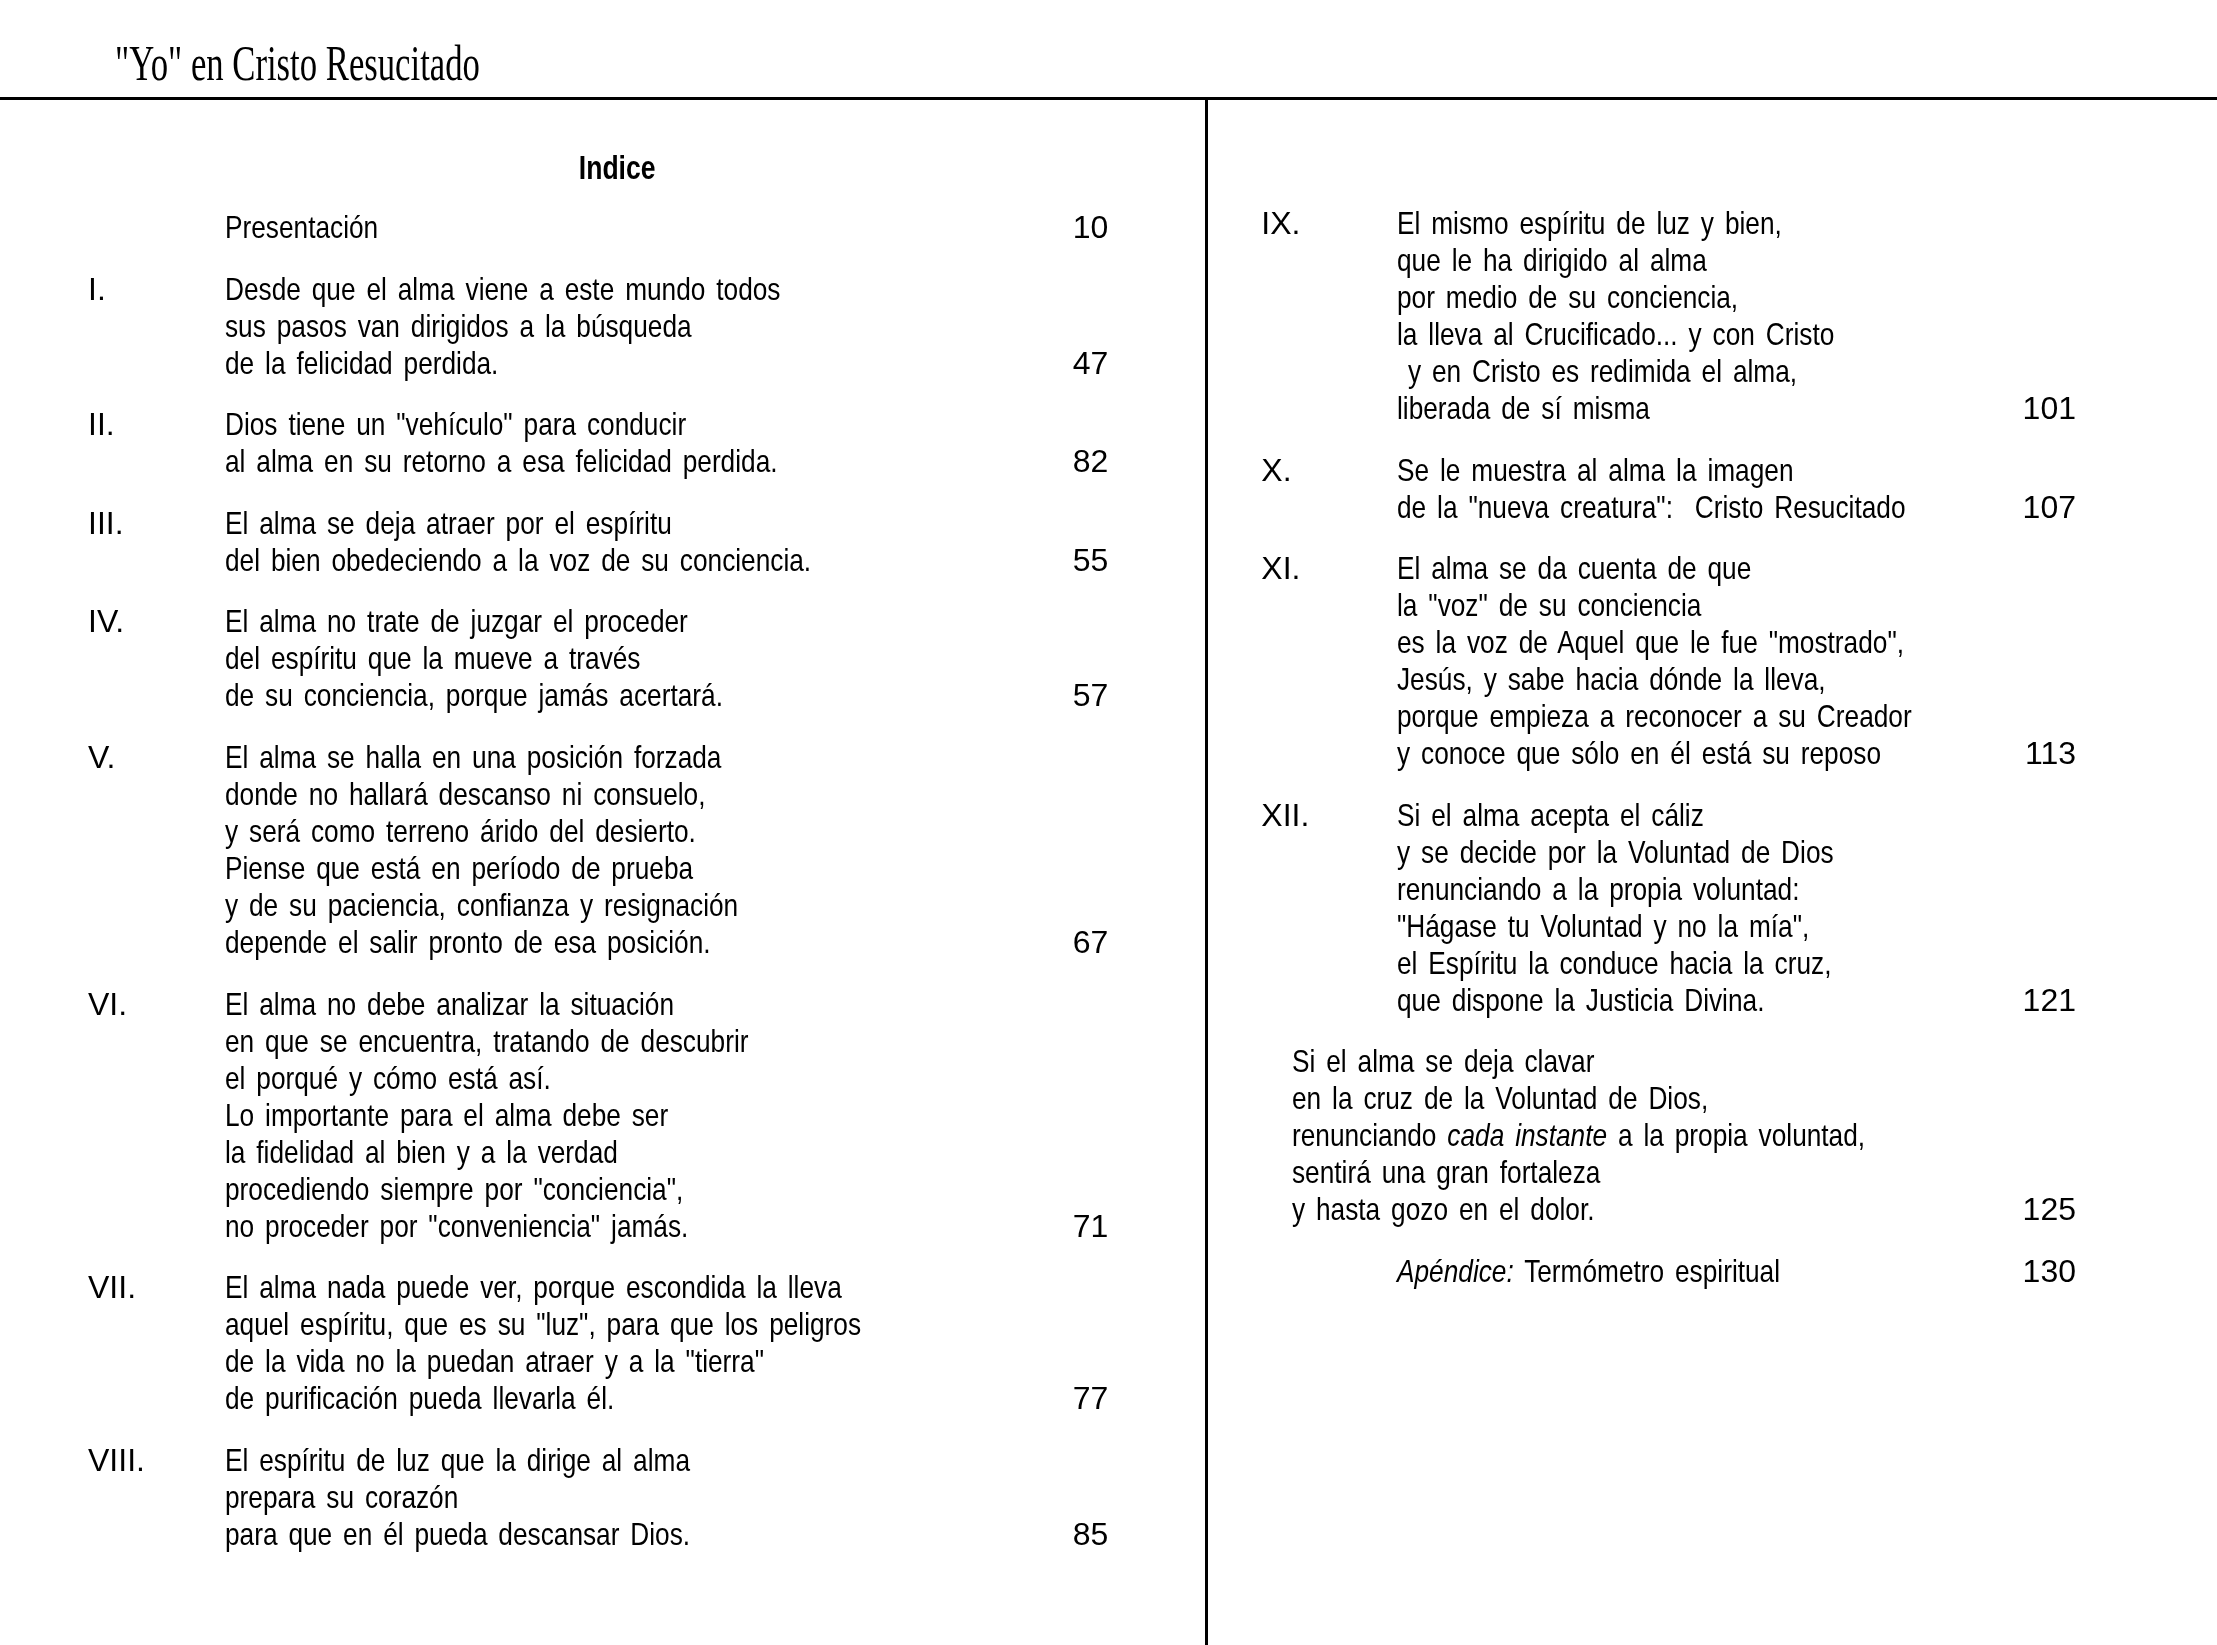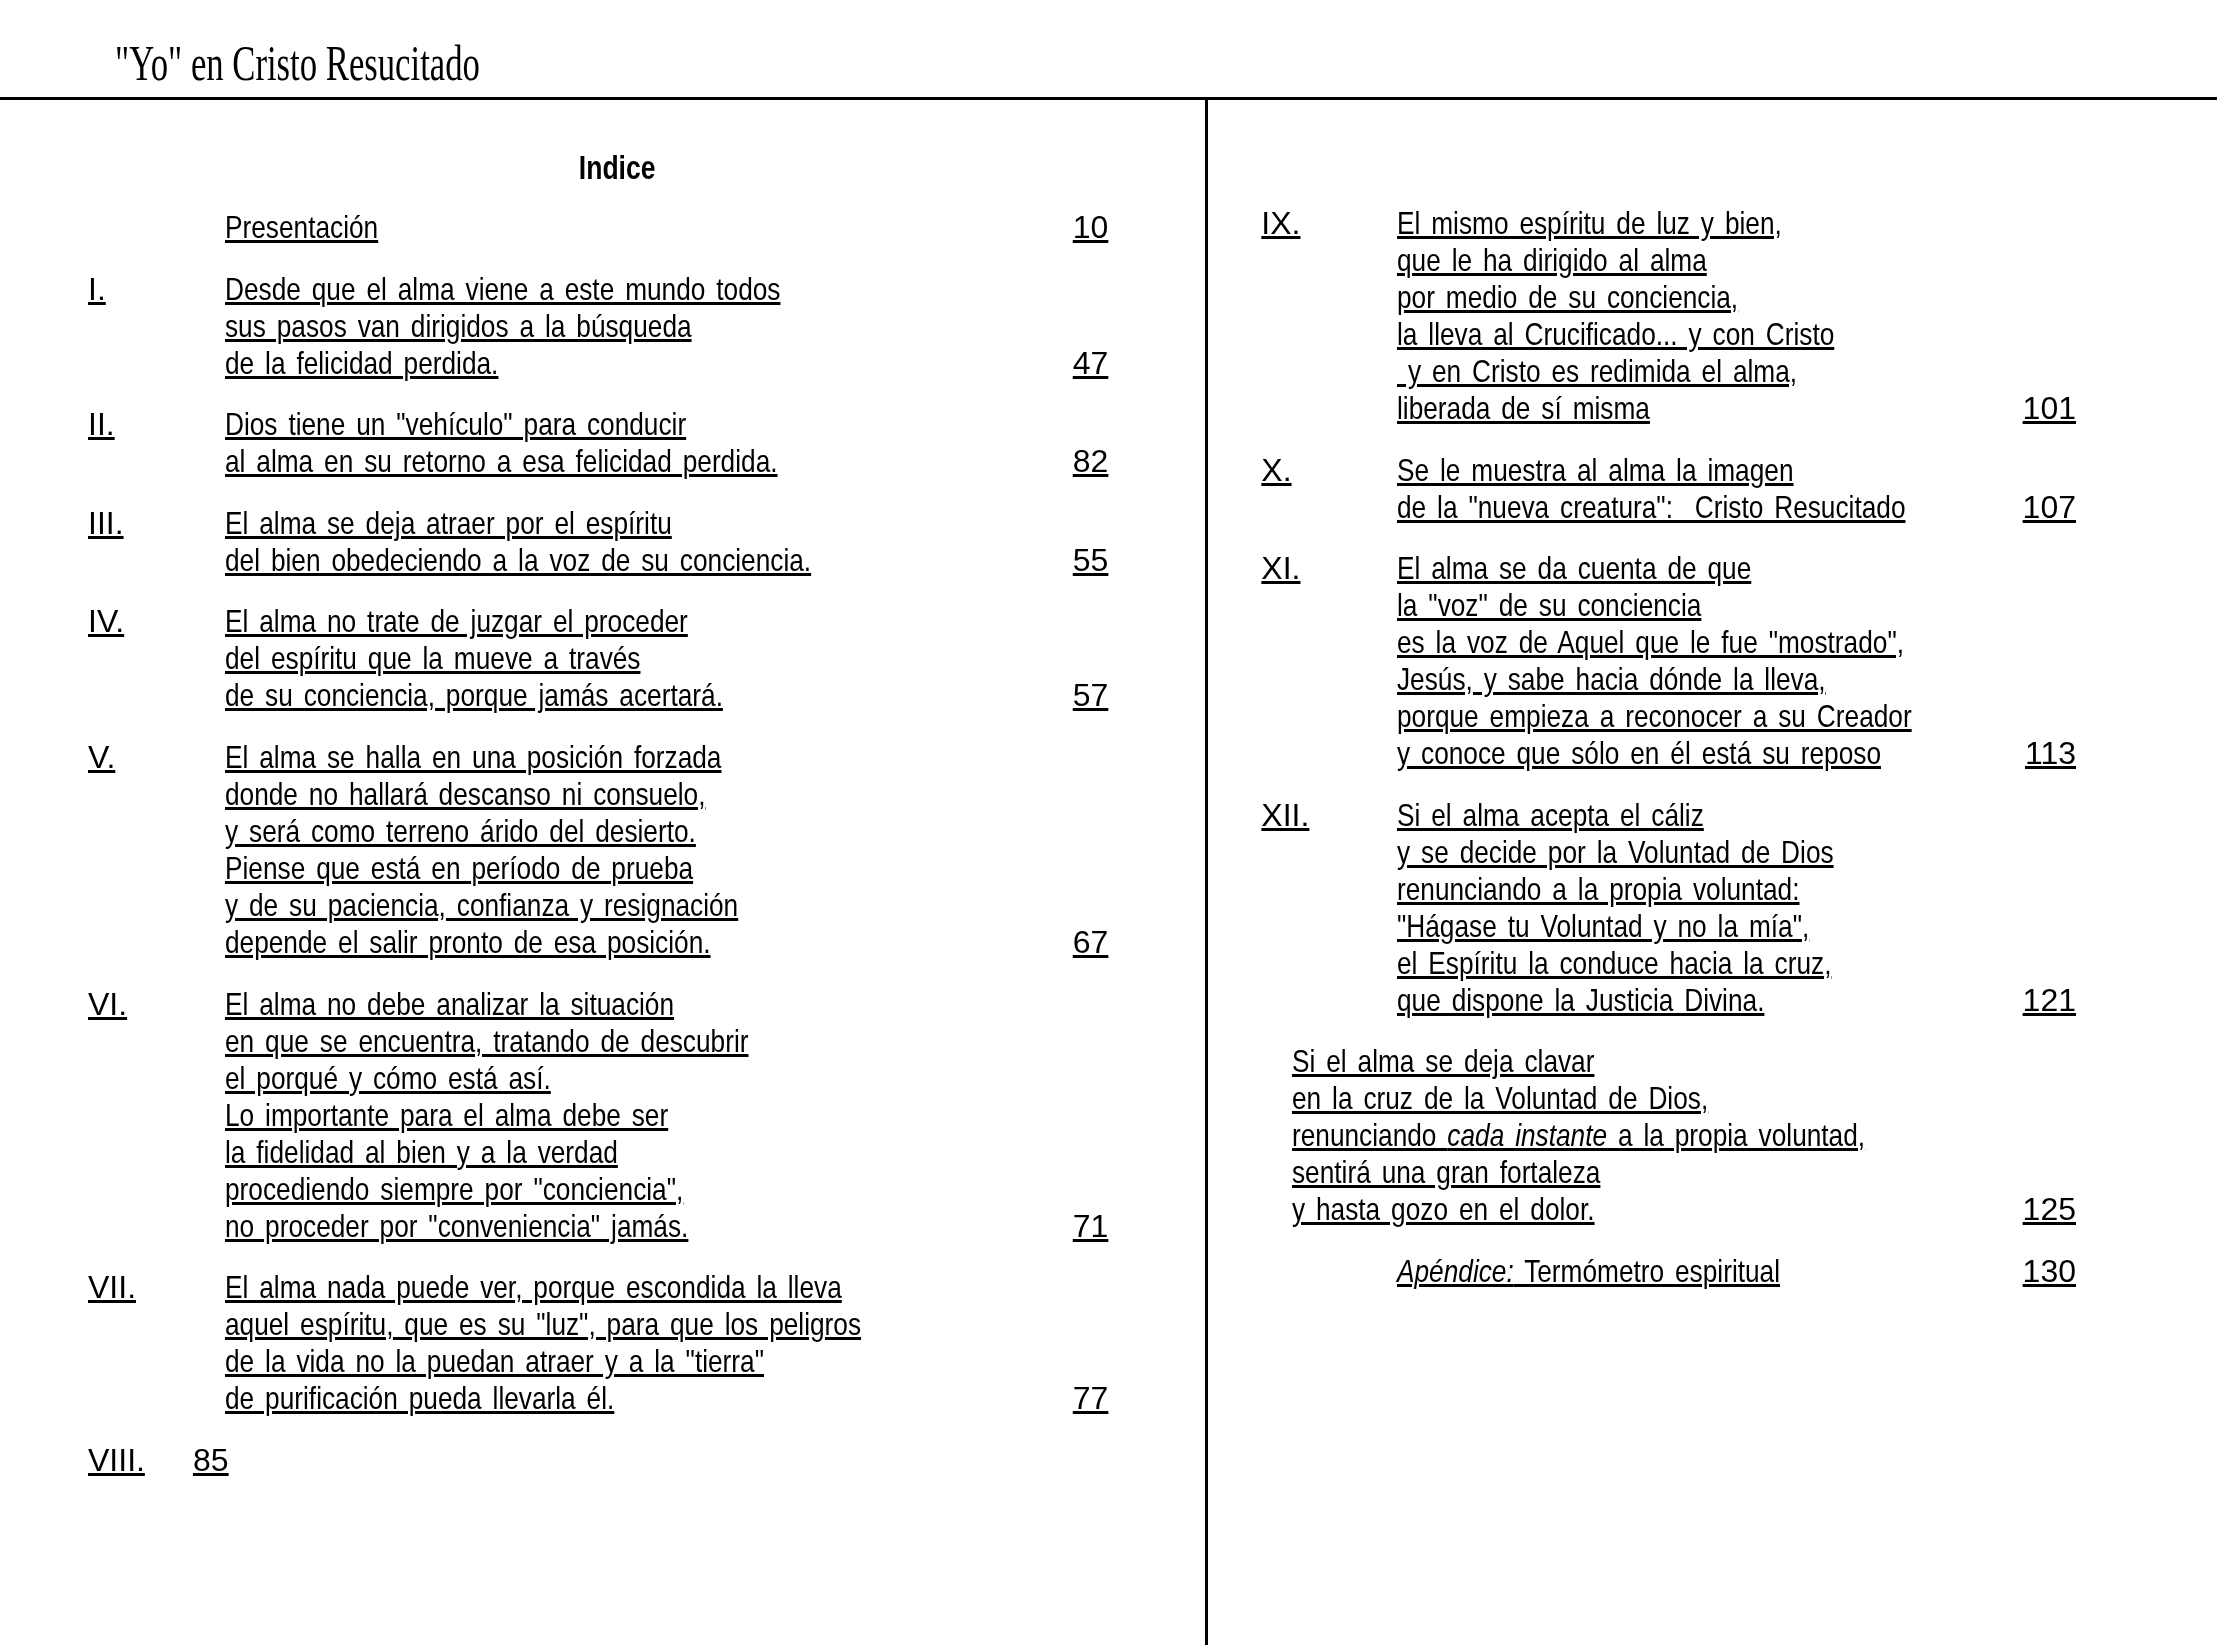--- a/index.html
+++ b/index.html
@@ -58,21 +58,20 @@
     position: relative;
     left: 19.3px;
     transform: scaleX(0.78);
     margin-bottom: 23px;
   }
   .entry {
     display: flex;
     margin-bottom: 24.6px;
     font-size: 32px;
     line-height: 37px;
-    text-decoration: underline;
   }
   .numeral {
     width: 105px;
     flex: 0 0 105px;
     white-space: pre;
   }
   .col-left .lines  { margin-left: 32px; }
   .col-right .lines { margin-left: 31px; }
   .lines { flex: 1; min-width: 0; }
   .line {
@@ -170,20 +169,25 @@
             <div class="lines">
               <div class="line">El alma nada puede ver, porque escondida la lleva</div>
               <div class="line">aquel espíritu, que es su "luz", para que los peligros</div>
               <div class="line">de la vida no la puedan atraer y a la "tierra"</div>
               <div class="line">de purificación pueda llevarla él.</div>
             </div>
             <div class="pagenum">77</div>
           </div>
           <div class="entry">
             <div class="numeral">VIII.</div>
+            <div class="lines">
+              <div class="line">El espíritu de luz que la dirige al alma</div>
+              <div class="line">prepara su corazón</div>
+              <div class="line">para que en él pueda descansar Dios.</div>
+            </div>
             <div class="pagenum">85</div>
           </div>
         </div>
     </div>
     <div class="col-right">
       <div id="entries-right">
           <div class="entry">
             <div class="numeral">IX.</div>
             <div class="lines">
               <div class="line">El mismo espíritu de luz y bien,</div>

